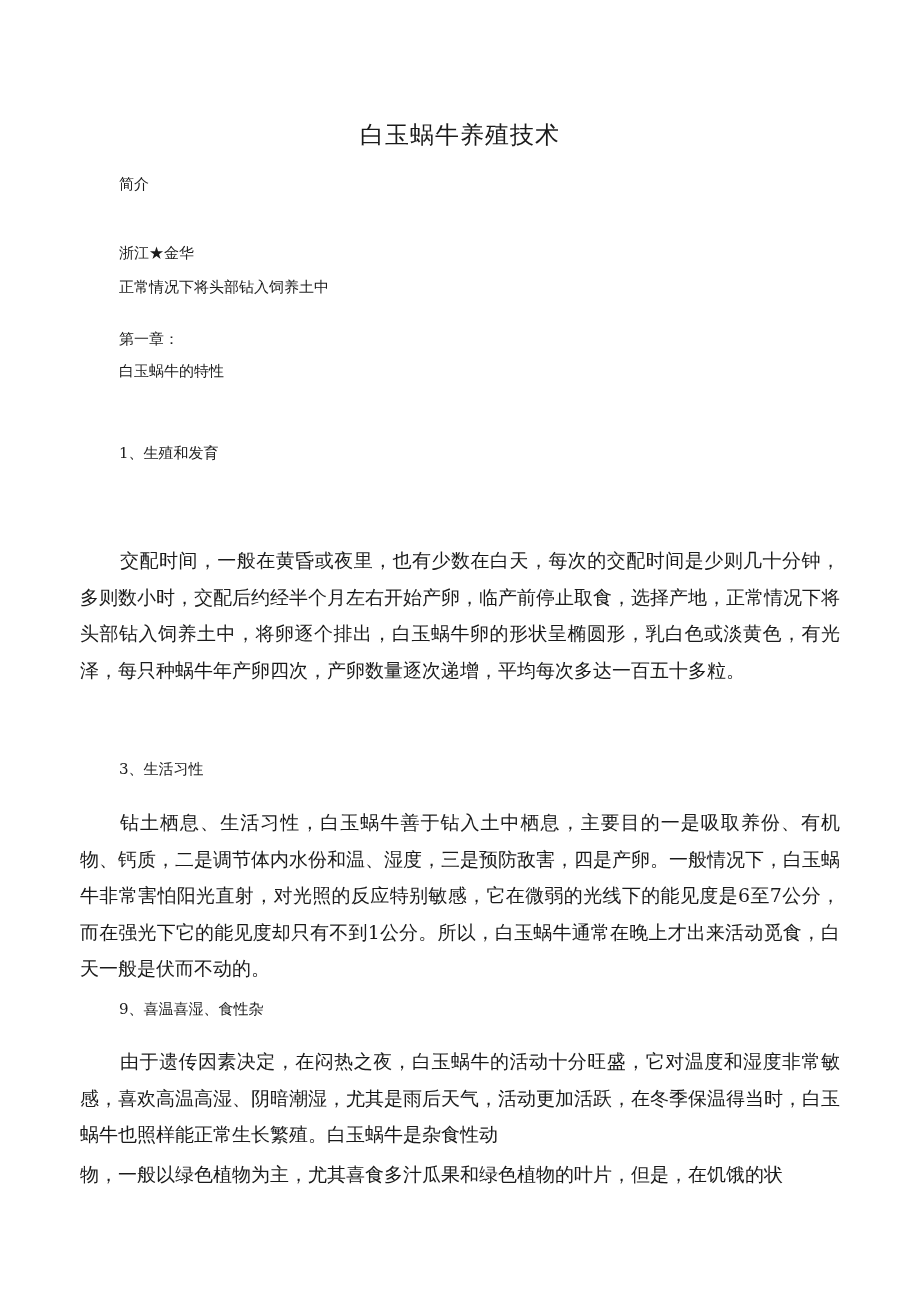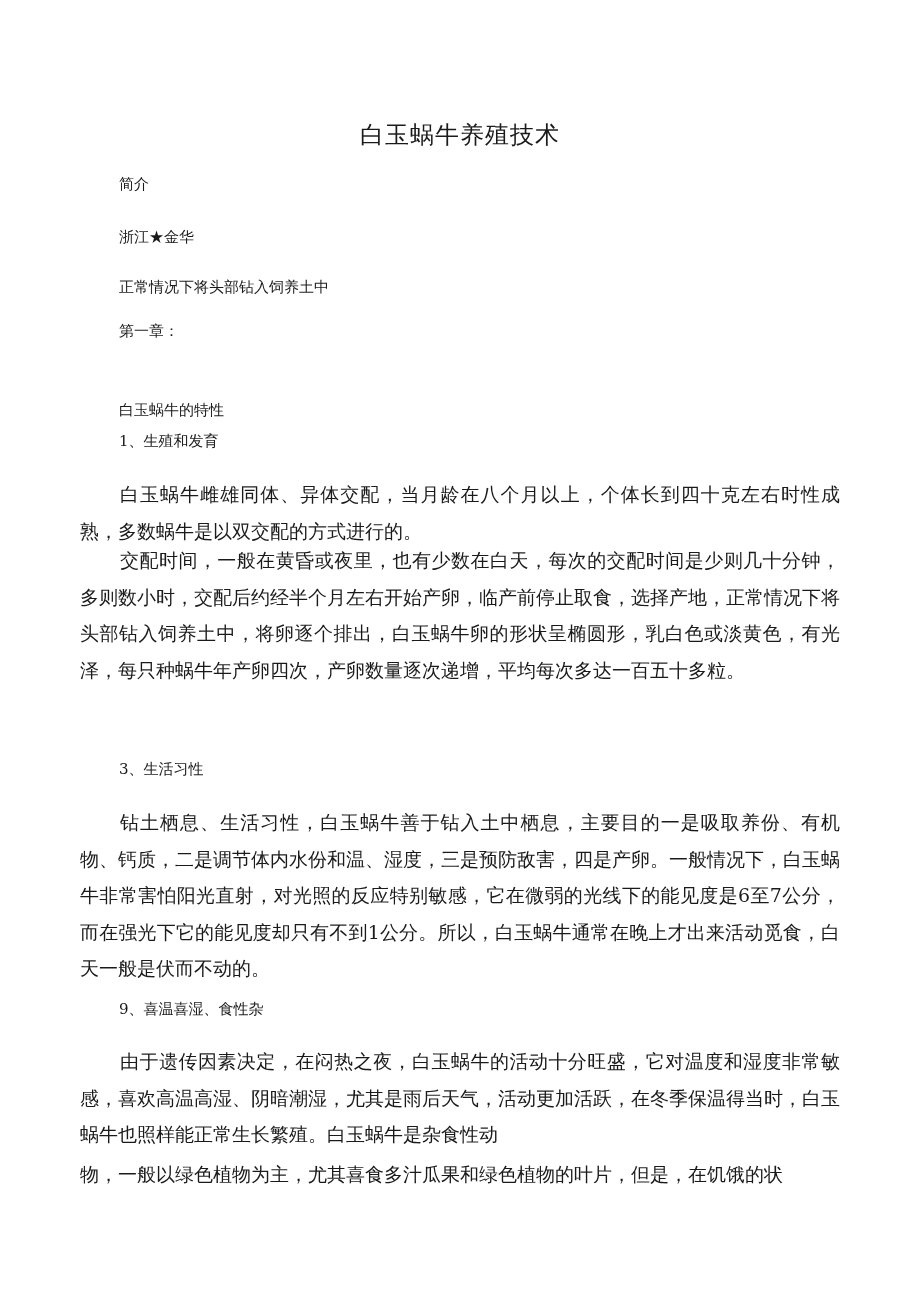--- a/index.html
+++ b/index.html
@@ -13,27 +13,26 @@
           text-indent: 40px; text-align: justify; text-align-last: left; }
   .para.noindent { text-indent: 0; }
 </style>
 </head>
 <body>
 
 <div class="page">
   <div class="title">白玉蜗牛养殖技术</div>
 
   <div class="line" style="top:171px">简介</div>
-  <div class="line" style="top:224px">浙江★金华</div>
+  <div class="line" style="top:240px">浙江★金华</div>
   <div class="line" style="top:274px">正常情况下将头部钻入饲养土中</div>
-  <div class="line" style="top:318px">第一章：</div>
-  <div class="line" style="top:397px">白玉蜗牛的特性</div>
+  <div class="line" style="top:326px">第一章：</div>
+  <div class="line" style="top:358px">白玉蜗牛的特性</div>
 
-  <div class="line" style="top:428px">1、生殖和发育</div>
-  <div class="para" style="top:476px">白玉蜗牛雌雄同体、异体交配，当月龄在八个月以上，个体长到四十克左右时性成熟，多数蜗牛是以双交配的方式进行的。</div>
+  <div class="line" style="top:440px">1、生殖和发育</div>
   <div class="para" style="top:542px">交配时间，一般在黄昏或夜里，也有少数在白天，每次的交配时间是少则几十分钟，多则数小时，交配后约经半个月左右开始产卵，临产前停止取食，选择产地，正常情况下将头部钻入饲养土中，将卵逐个排出，白玉蜗牛卵的形状呈椭圆形，乳白色或淡黄色，有光泽，每只种蜗牛年产卵四次，产卵数量逐次递增，平均每次多达一百五十多粒。</div>
 
   <div class="line" style="top:756px">3、生活习性</div>
   <div class="para" style="top:804px">钻土栖息、生活习性，白玉蜗牛善于钻入土中栖息，主要目的一是吸取养份、有机物、钙质，二是调节体内水份和温、湿度，三是预防敌害，四是产卵。一般情况下，白玉蜗牛非常害怕阳光直射，对光照的反应特别敏感，它在微弱的光线下的能见度是6至7公分，而在强光下它的能见度却只有不到1公分。所以，白玉蜗牛通常在晚上才出来活动觅食，白天一般是伏而不动的。</div>
 
   <div class="line" style="top:996px">9、喜温喜湿、食性杂</div>
   <div class="para noindent" style="top:1156px">物，一般以绿色植物为主，尤其喜食多汁瓜果和绿色植物的叶片，但是，在饥饿的状</div>
   <div class="para" style="top:1043px">由于遗传因素决定，在闷热之夜，白玉蜗牛的活动十分旺盛，它对温度和湿度非常敏感，喜欢高温高湿、阴暗潮湿，尤其是雨后天气，活动更加活跃，在冬季保温得当时，白玉蜗牛也照样能正常生长繁殖。白玉蜗牛是杂食性动</div>
 </div>
 

